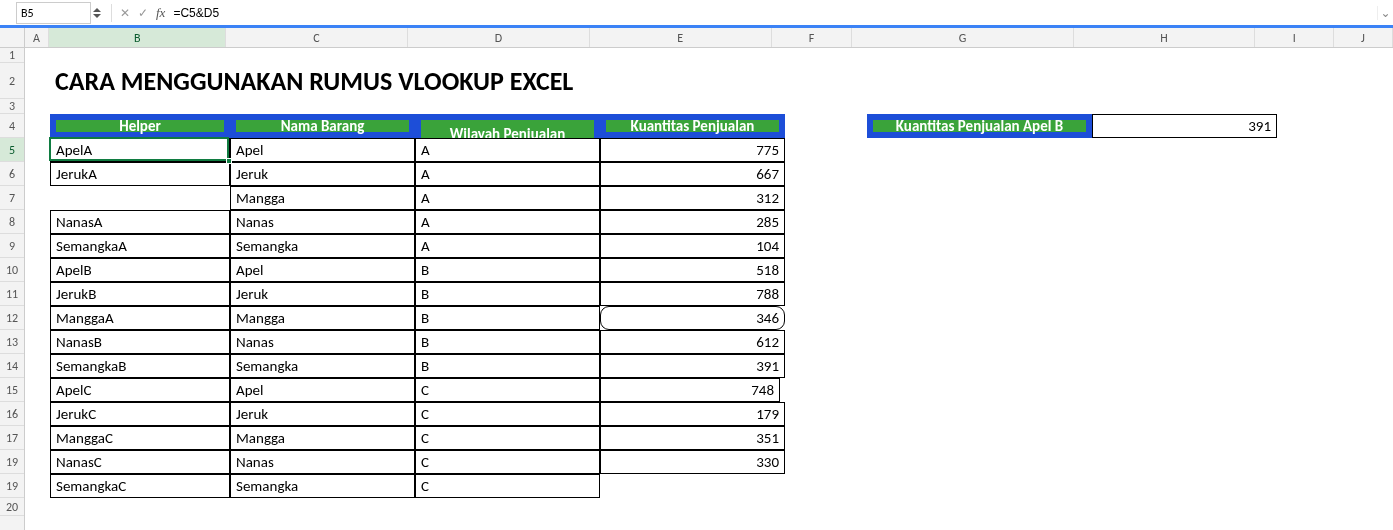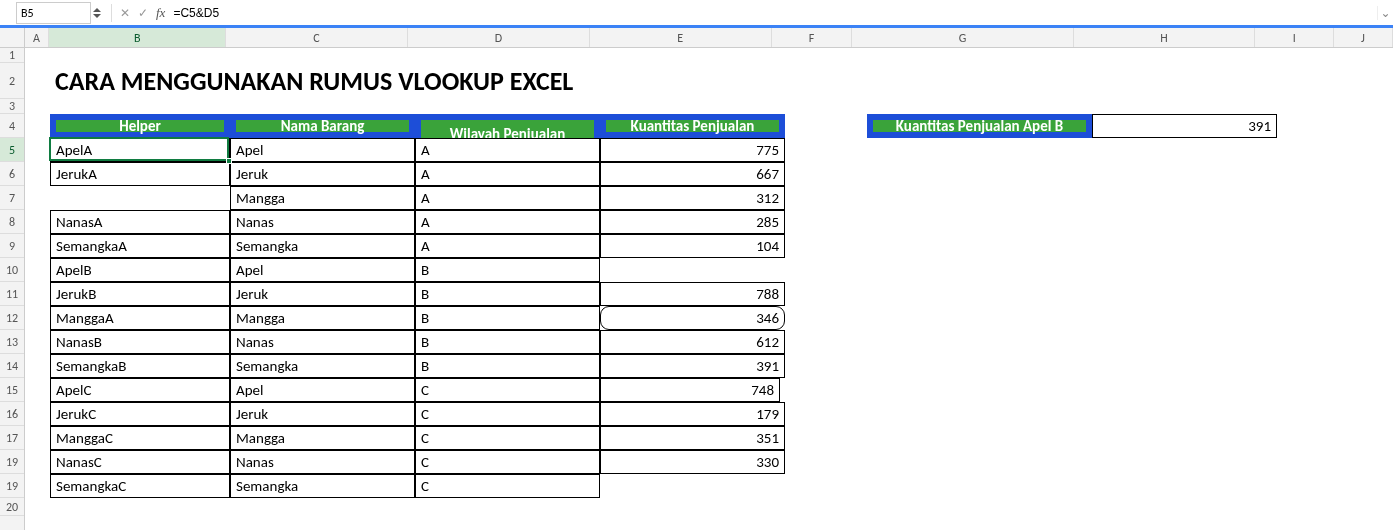--- a/index.html
+++ b/index.html
@@ -229,20 +229,21 @@
       <div class="cell tcell" style="left: 205px; top: 162px; width: 185px; height: 24px;">Nanas</div>
       <div class="cell tcell" style="left: 390px; top: 162px; width: 185px; height: 24px;">A</div>
       <div class="cell tcell num" style="left: 575px; top: 162px; width: 185px; height: 24px;">285</div>
       <div class="cell tcell" style="left: 25px; top: 186px; width: 180px; height: 24px;">SemangkaA</div>
       <div class="cell tcell" style="left: 205px; top: 186px; width: 185px; height: 24px;">Semangka</div>
       <div class="cell tcell" style="left: 390px; top: 186px; width: 185px; height: 24px;">A</div>
       <div class="cell tcell num" style="left: 575px; top: 186px; width: 185px; height: 24px;">104</div>
       <div class="cell tcell" style="left: 25px; top: 210px; width: 180px; height: 24px;">ApelB</div>
       <div class="cell tcell" style="left: 205px; top: 210px; width: 185px; height: 24px;">Apel</div>
       <div class="cell tcell" style="left: 390px; top: 210px; width: 185px; height: 24px;">B</div>
+      <div class="cell tcell num" style="left: 575px; top: 210px; width: 185px; height: 24px;">518</div>
       <div class="cell tcell" style="left: 25px; top: 234px; width: 180px; height: 24px;">JerukB</div>
       <div class="cell tcell" style="left: 205px; top: 234px; width: 185px; height: 24px;">Jeruk</div>
       <div class="cell tcell" style="left: 390px; top: 234px; width: 185px; height: 24px;">B</div>
       <div class="cell tcell num" style="left: 575px; top: 234px; width: 185px; height: 24px;">788</div>
       <div class="cell tcell" style="left: 25px; top: 258px; width: 180px; height: 24px;">ManggaA</div>
       <div class="cell tcell" style="left: 205px; top: 258px; width: 185px; height: 24px;">Mangga</div>
       <div class="cell tcell" style="left: 390px; top: 258px; width: 185px; height: 24px;">B</div>
       <div class="cell tcell num" style="left: 575px; top: 258px; width: 185px; height: 24px; border-radius: 9px;">346</div>
       <div class="cell tcell" style="left: 25px; top: 282px; width: 180px; height: 24px;">NanasB</div>
       <div class="cell tcell" style="left: 205px; top: 282px; width: 185px; height: 24px;">Nanas</div>

